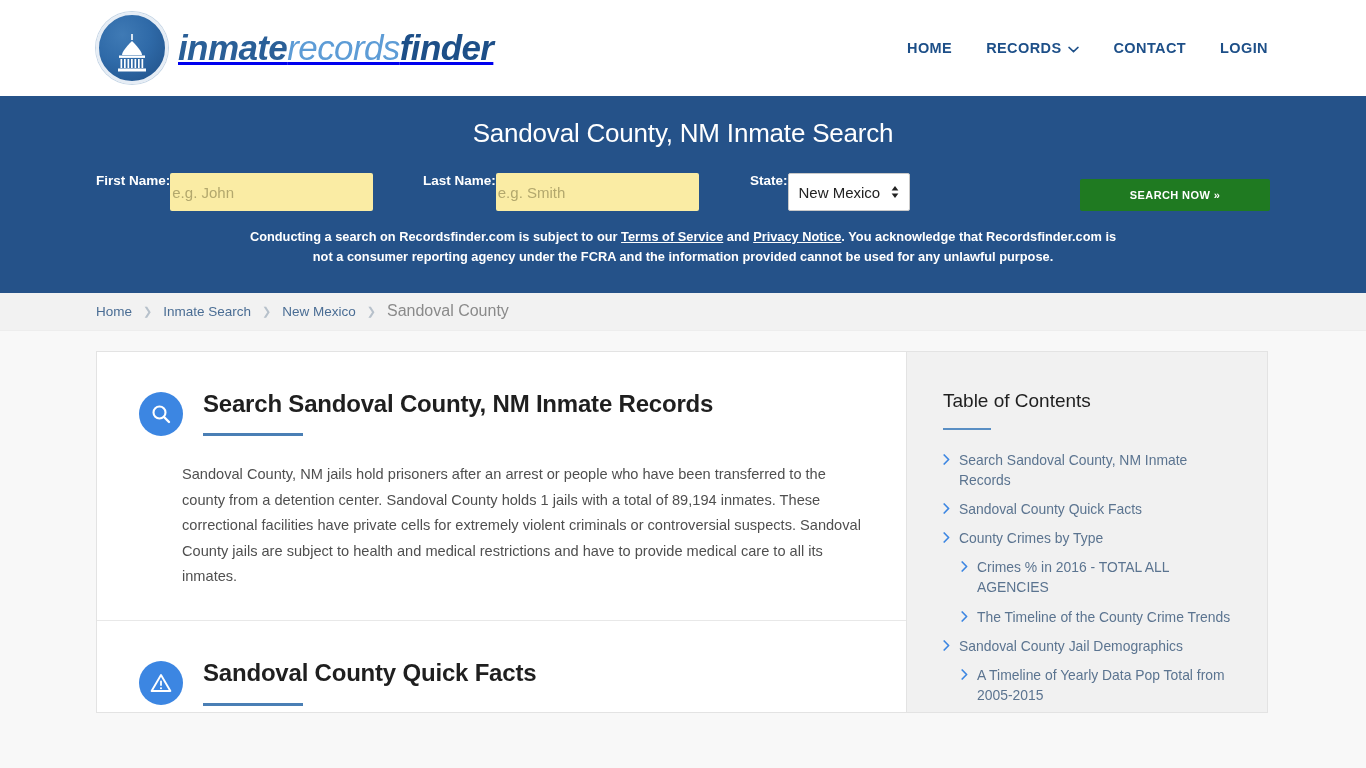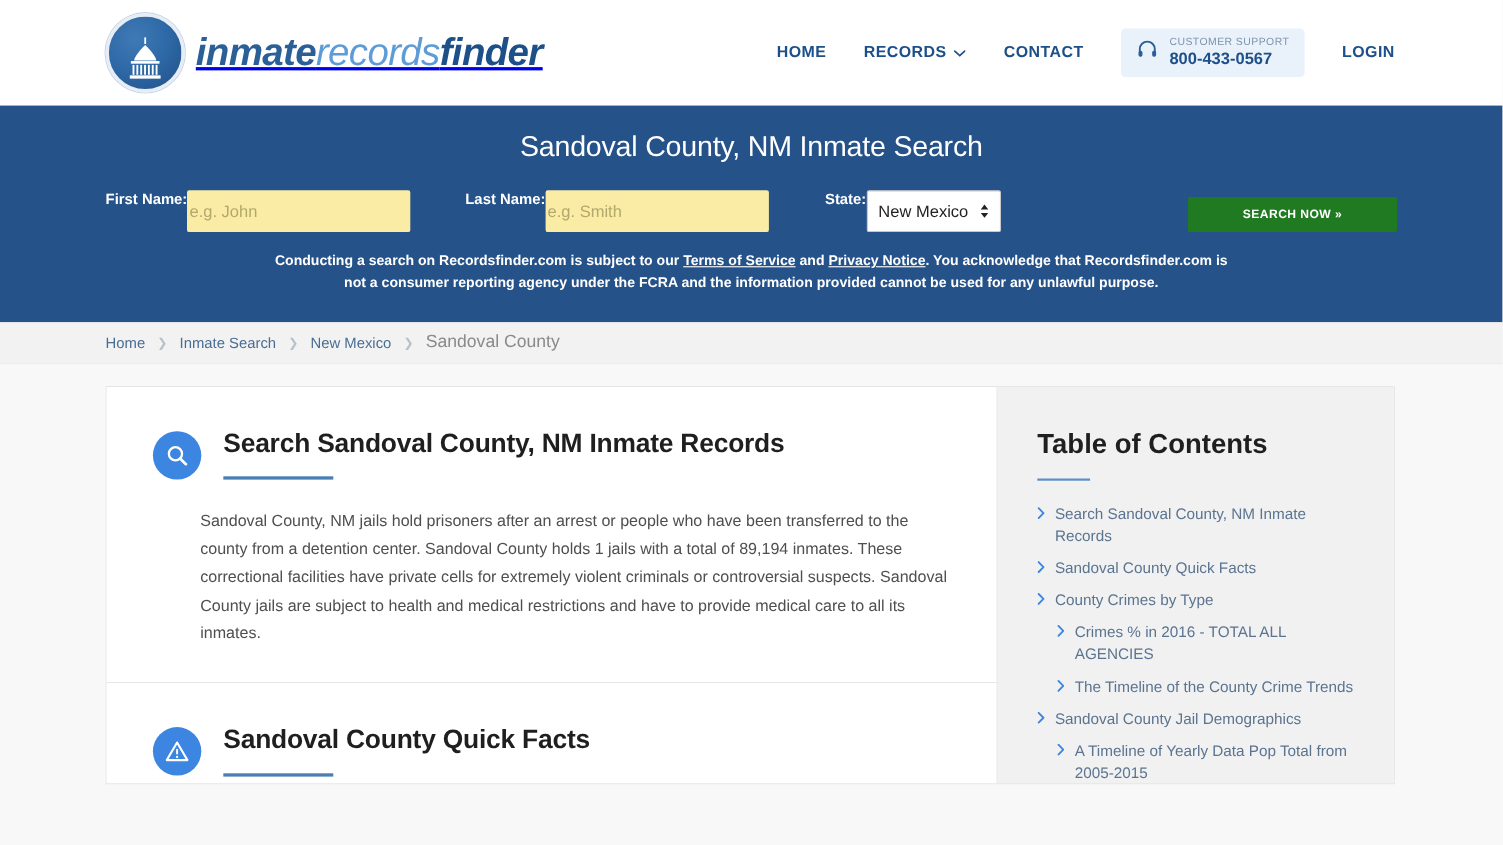--- a/index.html
+++ b/index.html
@@ -162,21 +162,21 @@
     margin-top: 26px; margin-left: 43px;
     font-size: 14.6px; line-height: 1.75; color: #4f4f4f;
     max-width: 730px;
   }
 
   
   .side-col {
     flex: 1; background: #f1f1f1;
     padding: 38px 30px 20px 36px;
   }
-  .toc-title { font-size: 25px; font-weight: 700; color: #1f1f1f; }
+  .toc-title { font-size: 19px; font-weight: 400; color: #1f1f1f; }
   .toc-rule { width: 48px; height: 2px; background: #5a8fc4; margin: 16px 0 20px; }
   .toc-list { list-style: none; }
   .toc-item {
     display: flex; gap: 9px; align-items: flex-start;
     margin-bottom: 9px;
   }
   .toc-item.sub { margin-left: 18px; }
   .toc-item a {
     font-size: 13.9px; line-height: 1.45; color: #5b7490;
     text-decoration: none;
@@ -220,33 +220,20 @@
       <span class="chev-sm">
         <svg width="11" height="7" viewBox="0 0 11 7">
             <path d="M1 1.4 L5.5 5.6 L10 1.4" fill="none" stroke="#1d4f88" stroke-width="1.5" stroke-linecap="round"></path>
           </svg>
       </span>
     </a>
     <a class="nav-link" href="#">
       <span>CONTACT</span>
     </a>
 
-    <div class="support-box">
-      <span>
-        <svg width="20" height="20" viewBox="0 0 20 20">
-          <path d="M3.2 12 V9.6 A6.8 6.8 0 0 1 16.8 9.6 V12" fill="none" stroke="#2a5f97" stroke-width="1.7" stroke-linecap="round"></path>
-          <rect x="2" y="11.2" width="3.6" height="5.4" rx="1.6" fill="#2a5f97"></rect>
-          <rect x="14.4" y="11.2" width="3.6" height="5.4" rx="1.6" fill="#2a5f97"></rect>
-        </svg>
-      </span>
-      <span class="support-text">
-        <span class="support-label">CUSTOMER SUPPORT</span>
-        <span class="support-phone">800-433-0567</span>
-      </span>
-    </div>
 
     <a class="nav-link" href="#">
       <span>LOGIN</span>
     </a>
   </nav>
 </header>
 
 <section class="hero">
   <h1 class="hero-title">Sandoval County, NM Inmate Search</h1>
 

